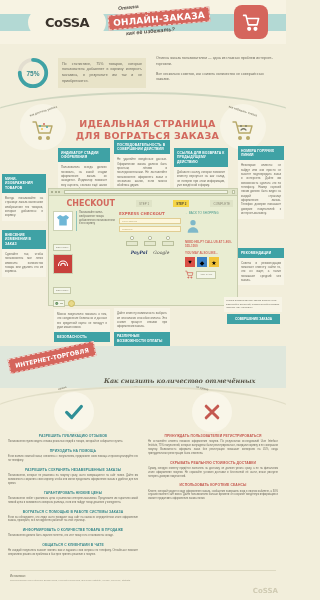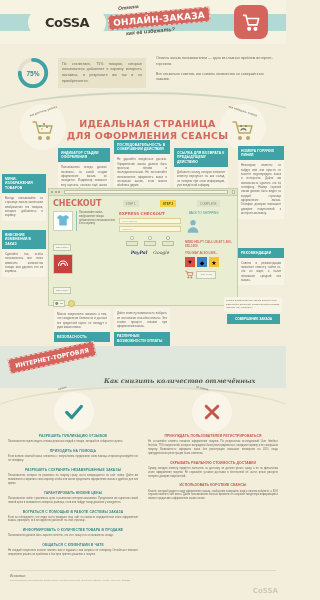--- a/index.html
+++ b/index.html
@@ -118,21 +118,21 @@
     background: #e9edd2; border: 1px solid #c8cdae;
   }
   .mock-bar {
     height: 7px; background: #dfe3c7; border-bottom: 1px solid #c8cdae;
     display: flex; align-items: center; padding: 0 2px; gap: 1.5px;
   }
   .mock-bar .dot { width: 2px; height: 2px; border-radius: 50%; background: #9a9f80; }
   .mock-bar .addr { flex: 1; height: 3.5px; background: #f2f4e6; border: 0.5px solid #bcc2a2; margin: 0 2px; }
   .mock-bar .sq { width: 3.5px; height: 3.5px; background: #f2f4e6; border: 0.5px solid #bcc2a2; }
   .mock-inner { padding: 3px 4px; position: relative; height: 110px; }
-  .checkout-row { display: flex; align-items: center; gap: 21px; margin-bottom: 3px; }
+  .checkout-row { display: flex; align-items: center; gap: 21px; margin-bottom: 3px; justify-content: flex-end; }
   .checkout-word { font-size: 8px; font-weight: bold; color: #d2695e; font-family: "DejaVu Sans", sans-serif; }
   .step { font-size: 3px; padding: 1.5px 3px; color: #8d8a78; background: #dfe3c7; }
   .step.active { background: #f5d547; color: #5a5033; font-weight: bold; }
   .mock-cols { display: flex; gap: 4px; }
   .mock-col-a { width: 62px; }
   .mock-col-b { width: 62px; }
   .mock-col-c { flex: 1; }
   .prod-row { display: flex; gap: 3px; margin-bottom: 3px; }
   .prod-thumb {
     width: 20px; height: 20px; background: #fff; border: 0.5px solid #cdd2b4;
@@ -286,21 +286,21 @@
           <circle cx="17" cy="20" r="1.3" fill="#b8a96a"></circle>
         <path d="M2 4h3l3 11h11l2-7H6" stroke-linecap="round" stroke-linejoin="round"></path>
         <circle cx="10" cy="8" r="0.9" fill="#7a7a6a" stroke="none"></circle>
           <circle cx="15" cy="8" r="0.9" fill="#7a7a6a" stroke="none"></circle>
         <path d="M10 12c1.5-1.5 3.5-1.5 5 0" stroke="#7a7a6a" stroke-width="1.2" stroke-linecap="round"></path>
       </svg>
     </div>
 
     <div class="ideal-title">
       <div>ИДЕАЛЬНАЯ СТРАНИЦА</div>
-      <div>ДЛЯ ОФОРМЛЕНИЯ СЕАНСЫ</div>
+      <div>ДЛЯ ВОГРАТЬСЯ ЗАКАЗА</div>
     </div>
 
     <div class="callout" style="left:58px; top:52px; width:52px;">
       <div class="cap">ИНДИКАТОР СТАДИИ ОФОРМЛЕНИЯ</div>
       <div class="body">Пользователь всегда должен понимать, на какой стадии оформления заказа он находится. Индикатор помогает ему оценить, сколько ещё шагов осталось пройти.</div>
     </div>
     <div class="callout" style="left:114px; top:44px; width:56px;">
       <div class="cap">ПОСЛЕДОВАТЕЛЬНОСТЬ В СОВЕРШЕНИИ ДЕЙСТВИЙ</div>
       <div class="body">Не удаляйте введённые данные. Оформление заказа должно быть простым, лёгким и последовательным. Не заставляйте пользователя оформлять заказ в несколько шагов, если можно обойтись двумя.</div>
     </div>

